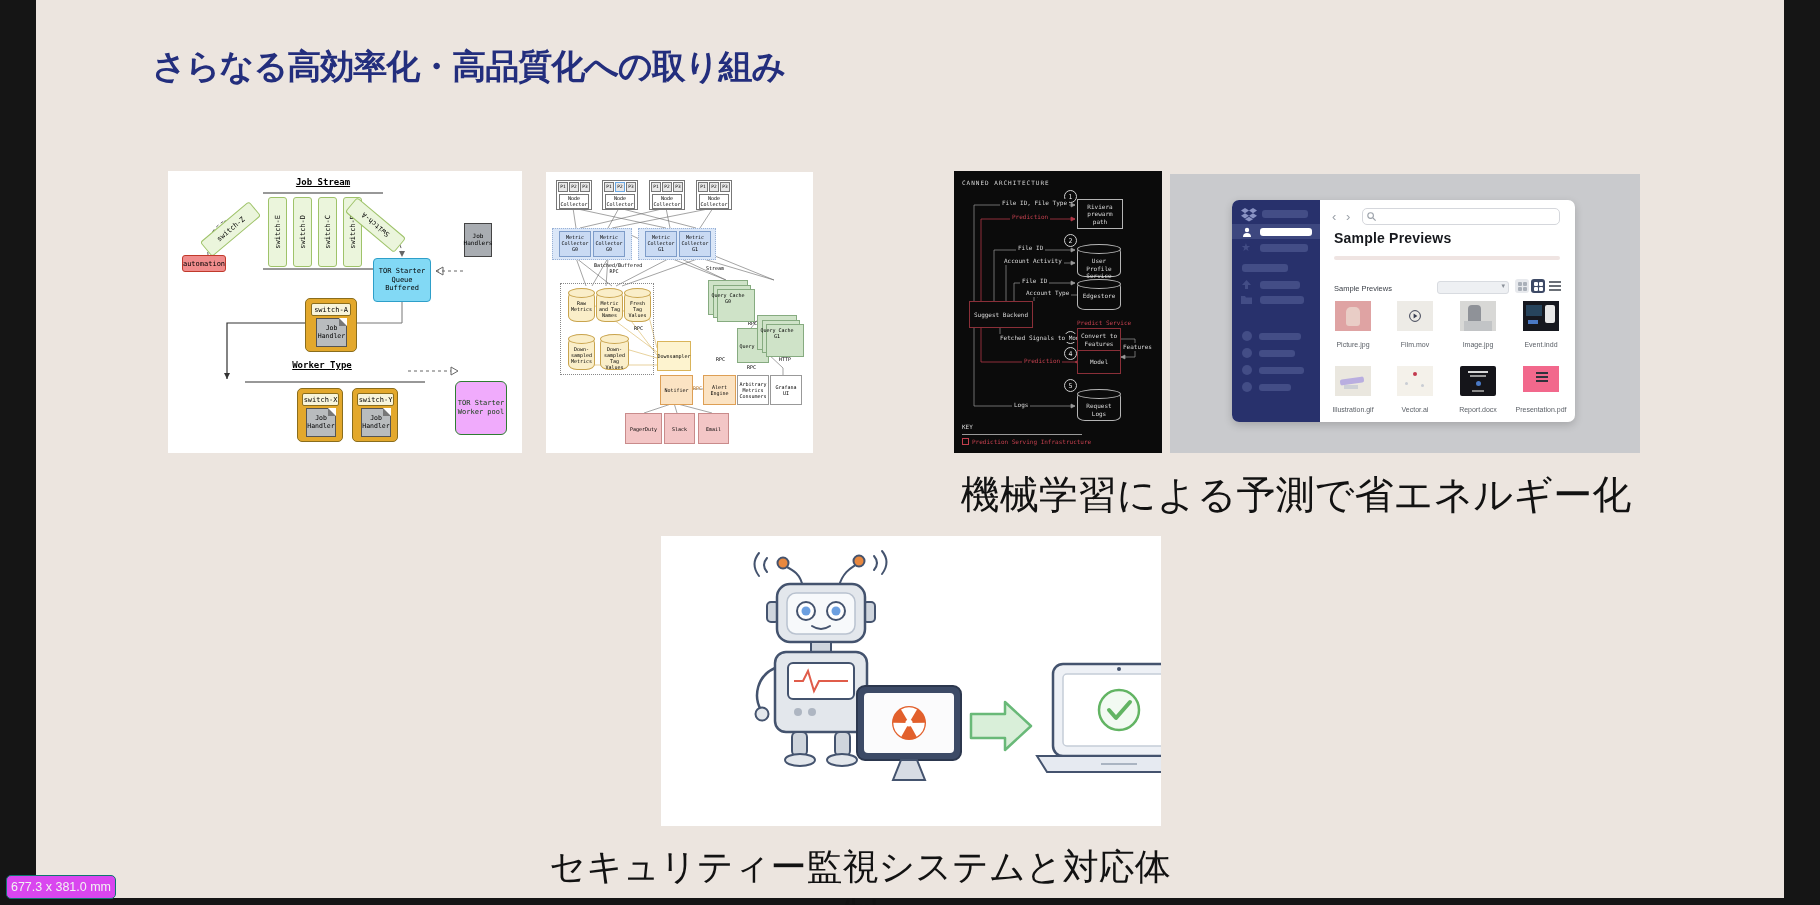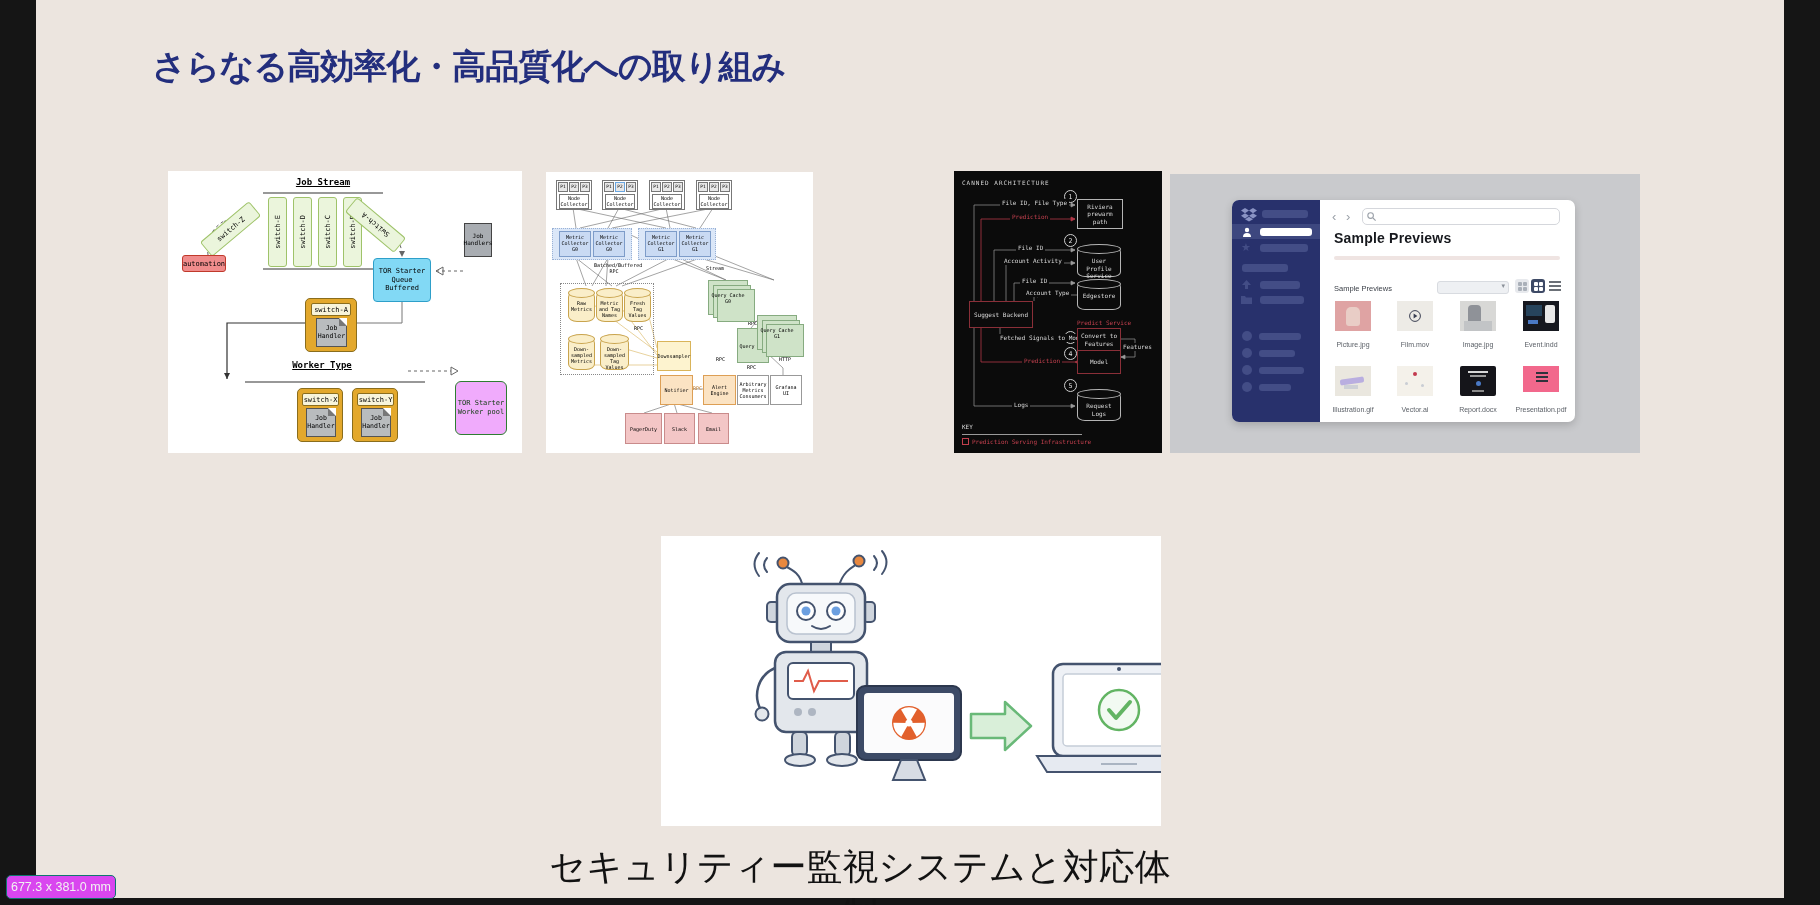--- a/index.html
+++ b/index.html
@@ -468,20 +468,21 @@
               <div style="position:absolute;left:13px;top:6px;width:12px;height:2px;background:#30323c;"></div>
               <div style="position:absolute;left:13px;top:10px;width:12px;height:2px;background:#30323c;"></div>
               <div style="position:absolute;left:13px;top:14px;width:12px;height:2px;background:#30323c;"></div>
             </div>
           <div class="fname" style="margin-top:14px;">Presentation.pdf</div>
         </div>
       </div>
     </div>
   </div>
 
+  <div class="abs caption" style="left:946px;top:468px;width:700px;font-size:39px;">機械学習による予測で省エネルギー化</div>
 
   <div class="abs imgblk" style="left:661px;top:536px;width:500px;height:290px;">
     <svg width="500" height="290" viewBox="0 0 500 290">
       <g stroke="#44536e" stroke-width="2" fill="none" stroke-linecap="round">
         <path d="M142,52 C140,38 132,34 124,30"></path>
         <path d="M178,50 C182,36 190,32 196,28"></path>
         <path d="M106,22 q-6,7 0,14"></path>
           <path d="M98,17 q-9,11 0,23"></path>
         <path d="M213,20 q6,7 0,14"></path>
           <path d="M221,15 q9,11 0,23"></path>

